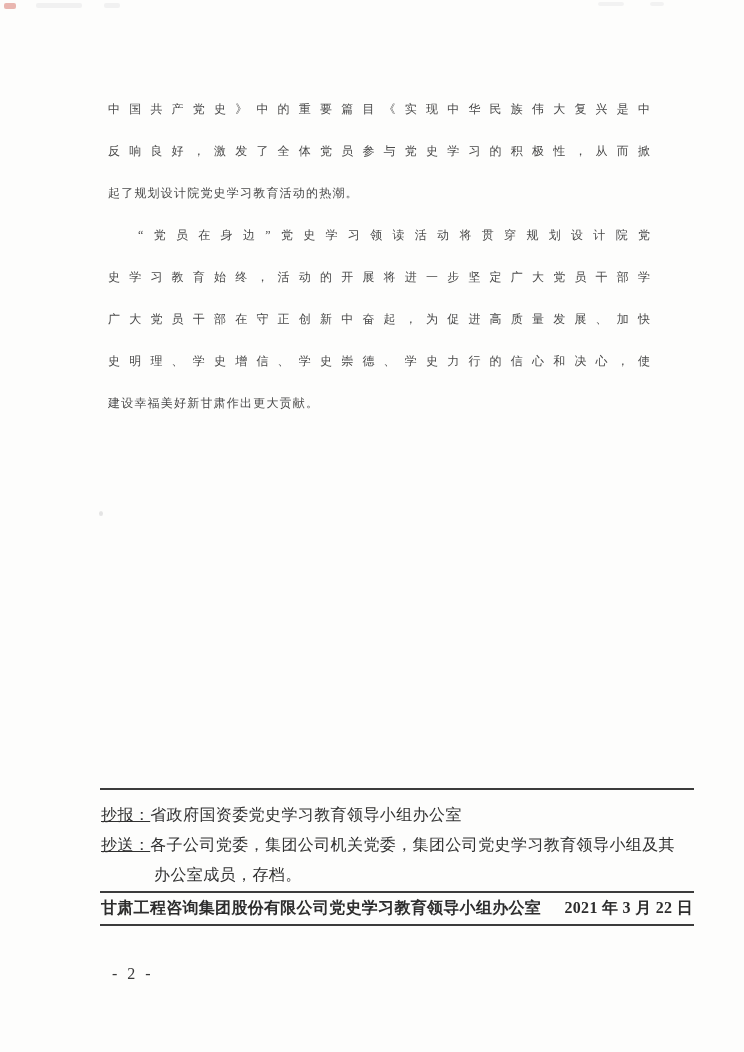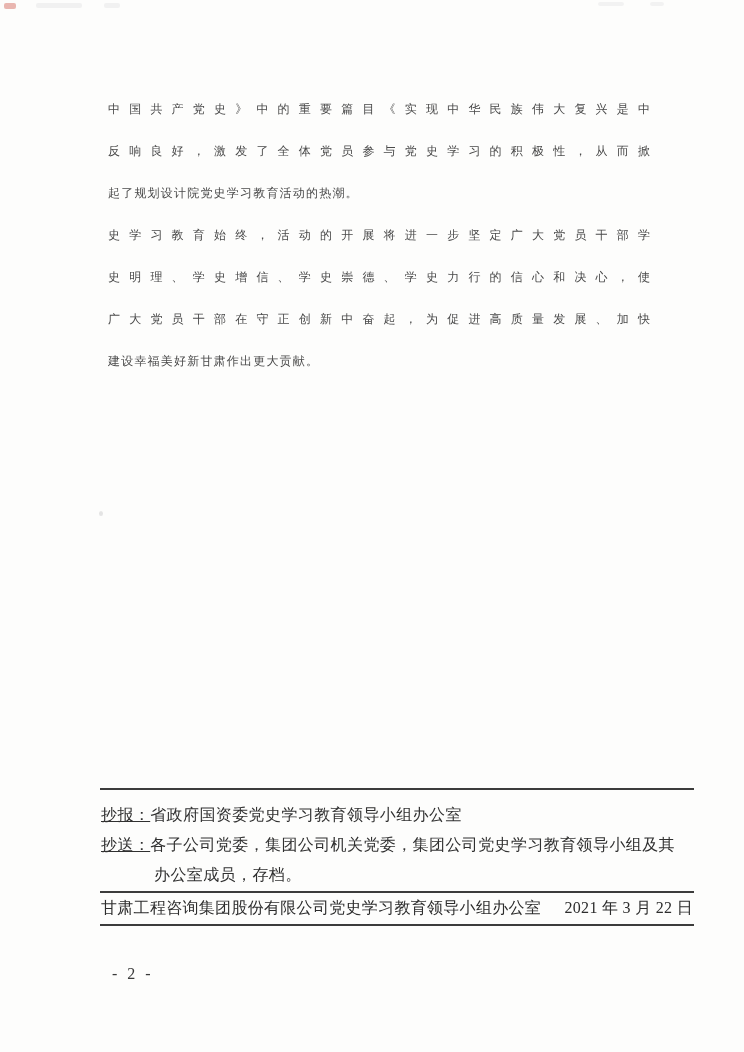--- a/index.html
+++ b/index.html
@@ -52,21 +52,21 @@
   .frow { line-height:30px; height:30px; white-space:nowrap; }
   .frow .flabel { display:inline;text-decoration:underline; }
   .frow.cont { padding-left:53px; }
   .issuer-row {
     position:absolute;
     left:101px; top:894px; width:592px; height:28px;
     display:flex;
     justify-content:space-between;
     align-items:center;
     font-size:16px;
-    font-weight:400;
+    font-weight:700;
     color:#2d2d2d;
     letter-spacing:0.3px;
     white-space:nowrap;
   }
   
   .page-num {
     position:absolute;
     left:112px; top:965px;
     font-size:16px;
     letter-spacing:3px;
@@ -94,23 +94,24 @@
   <div class="speck speck-grey4"></div>
   <div class="dot-smudge"></div>
 
   <div class="body-text">
     <div>
       <div class="bline">中国共产党史》中的重要篇目《实现中华民族伟大复兴是中</div>
       <div class="bline">反响良好，激发了全体党员参与党史学习的积极性，从而掀</div>
       <div class="bline lastline">起了规划设计院党史学习教育活动的热潮。</div>
     </div>
     <div>
+      <div class="bline indent">“党员在身边”党史学习领读活动将贯穿规划设计院党</div>
       <div class="bline">史学习教育始终，活动的开展将进一步坚定广大党员干部学</div>
+      <div class="bline">广大党员干部在守正创新中奋起，为促进高质量发展、加快</div>
       <div class="bline">史明理、学史增信、学史崇德、学史力行的信心和决心，使</div>
-      <div class="bline">广大党员干部在守正创新中奋起，为促进高质量发展、加快</div>
       <div class="bline lastline">建设幸福美好新甘肃作出更大贡献。</div>
     </div>
   </div>
 
   <div class="rule rule-top"></div>
   <div class="rule rule-mid"></div>
   <div class="rule rule-bottom"></div>
 
   <div class="footer-notes">
     <div class="frow">

